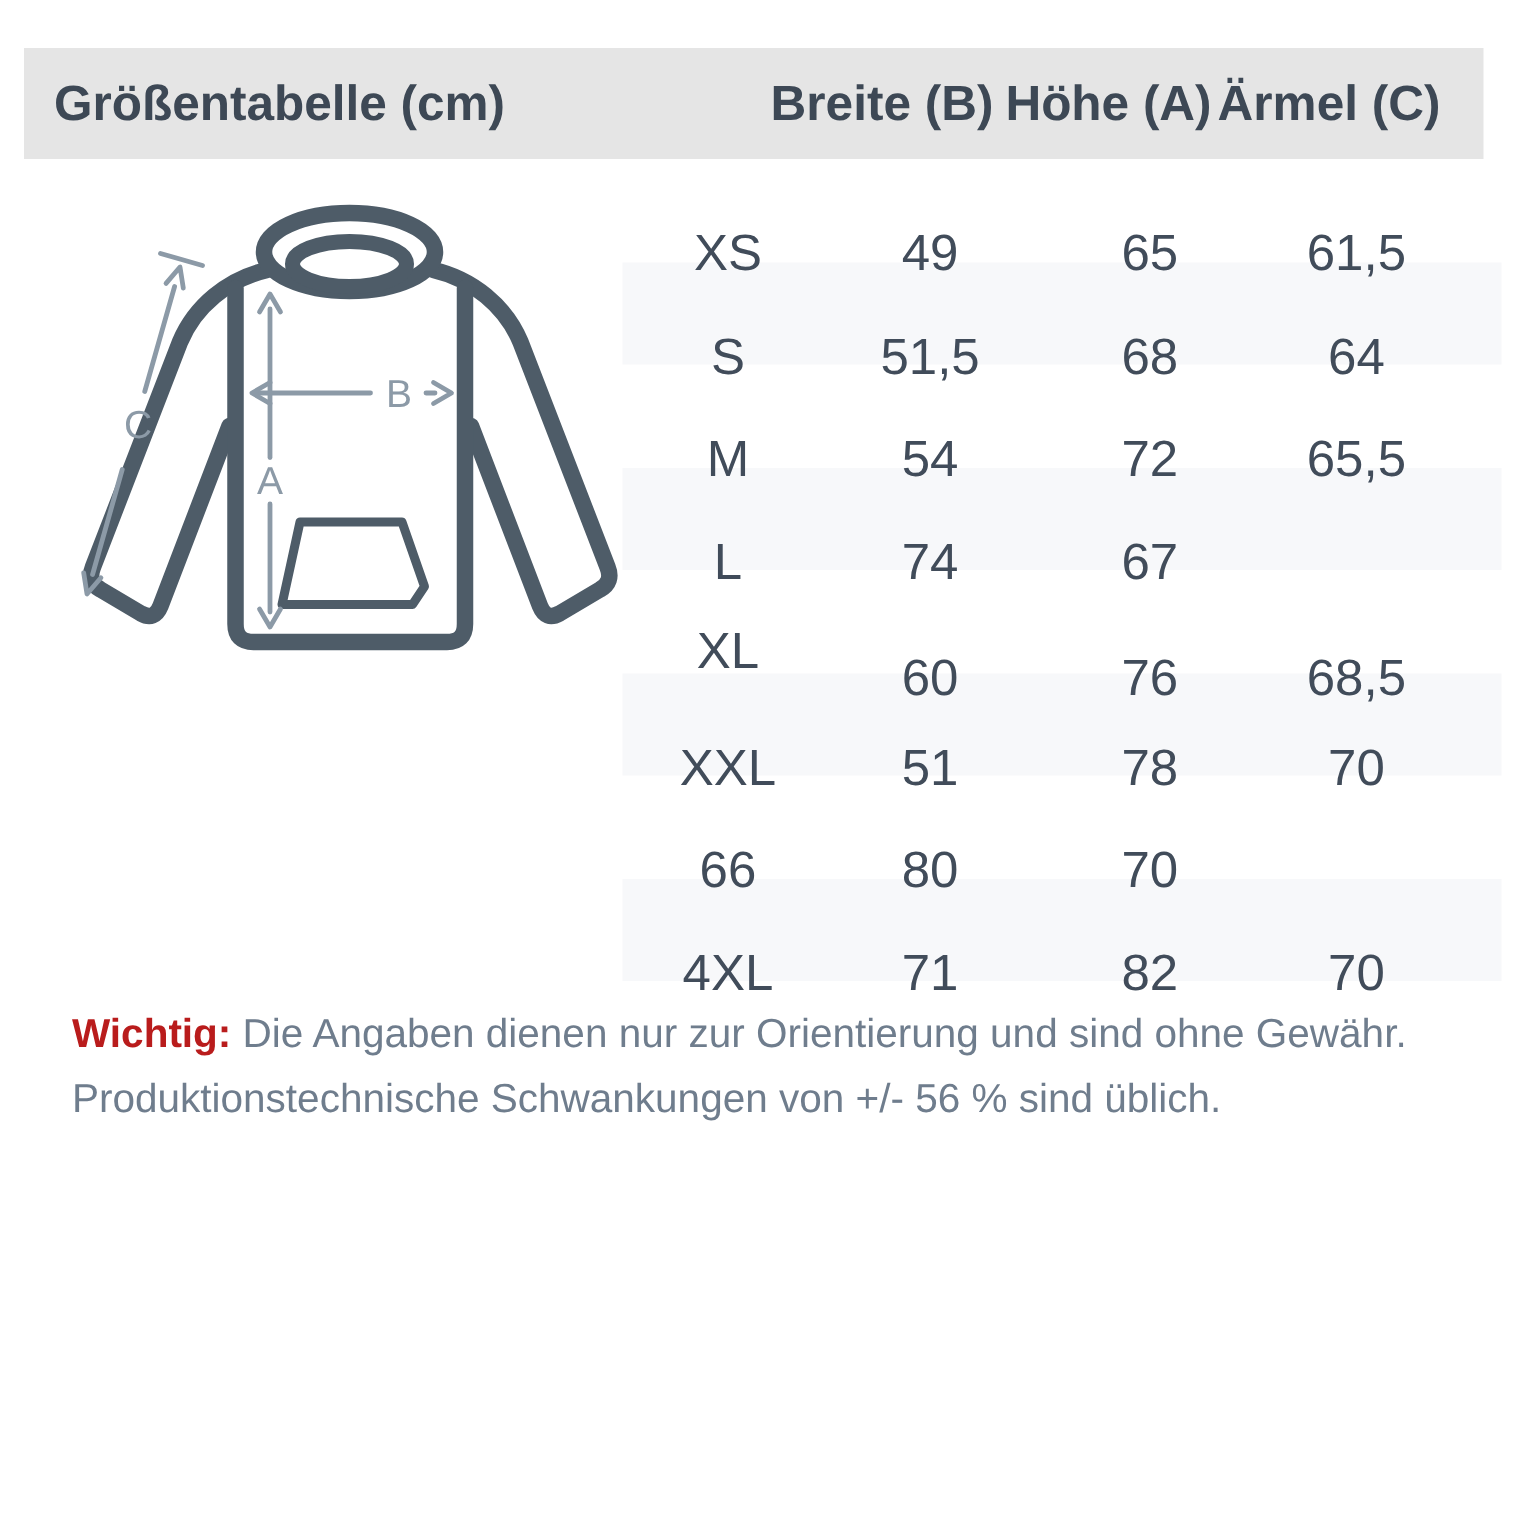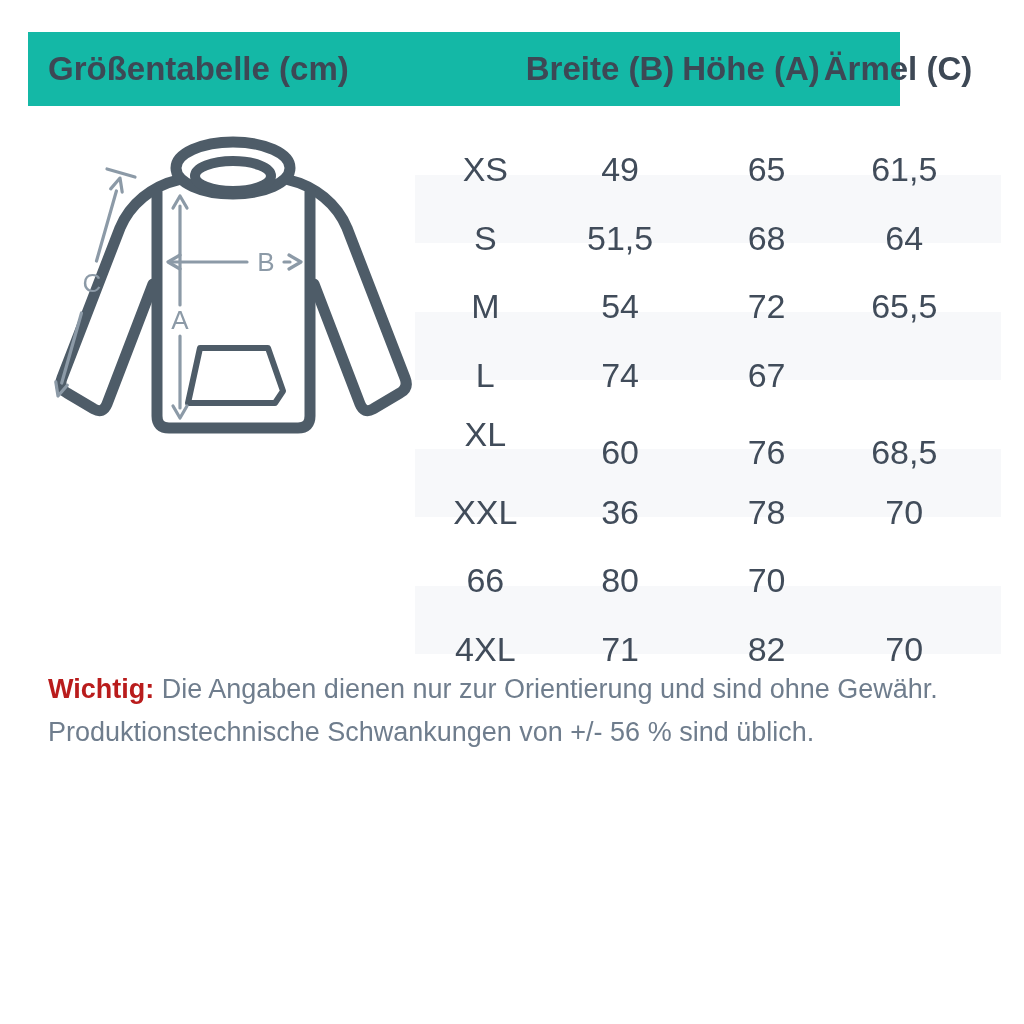--- a/index.html
+++ b/index.html
@@ -2,22 +2,22 @@
 <html><head>
 <meta charset="utf-8">
 <style>
   html,body{margin:0;padding:0;background:#ffffff;}
   .page{
     position:relative;width:1024px;height:1024px;overflow:hidden;background:#ffffff;
     font-family:"Liberation Sans", sans-serif;
   }
   
   .band{
-    position:absolute;left:28px;top:32px;width:872px;height:74px;
-    background:#14b8a6;
+    position:absolute;left:16px;top:32px;width:973px;height:74px;
+    background:#e5e5e5;
   }
   .title{
     position:absolute;left:20px;top:50%;transform:translateY(-50%);
     font-size:33px;font-weight:bold;color:#3D4855;white-space:nowrap;
   }
   .hcol{
     position:absolute;top:50%;transform:translate(-50%,-50%);
     font-size:33px;font-weight:bold;color:#3D4855;white-space:nowrap;
   }
   .hcol.c1{left:572px;}
@@ -135,21 +135,21 @@
       <div class="cell c-val">67</div>
     </div>
     <div class="row xl">
       <div class="cell c-size">XL</div>
       <div class="cell c-val">60</div>
       <div class="cell c-val">76</div>
       <div class="cell c-val">68,5</div>
     </div>
     <div class="row striped">
       <div class="cell c-size">XXL</div>
-      <div class="cell c-val">36</div>
+      <div class="cell c-val">51</div>
       <div class="cell c-val">78</div>
       <div class="cell c-val">70</div>
     </div>
     <div class="row">
       <div class="cell c-val">66</div>
       <div class="cell c-val">80</div>
       <div class="cell c-val">70</div>
     </div>
     <div class="row striped">
       <div class="cell c-size">4XL</div>

